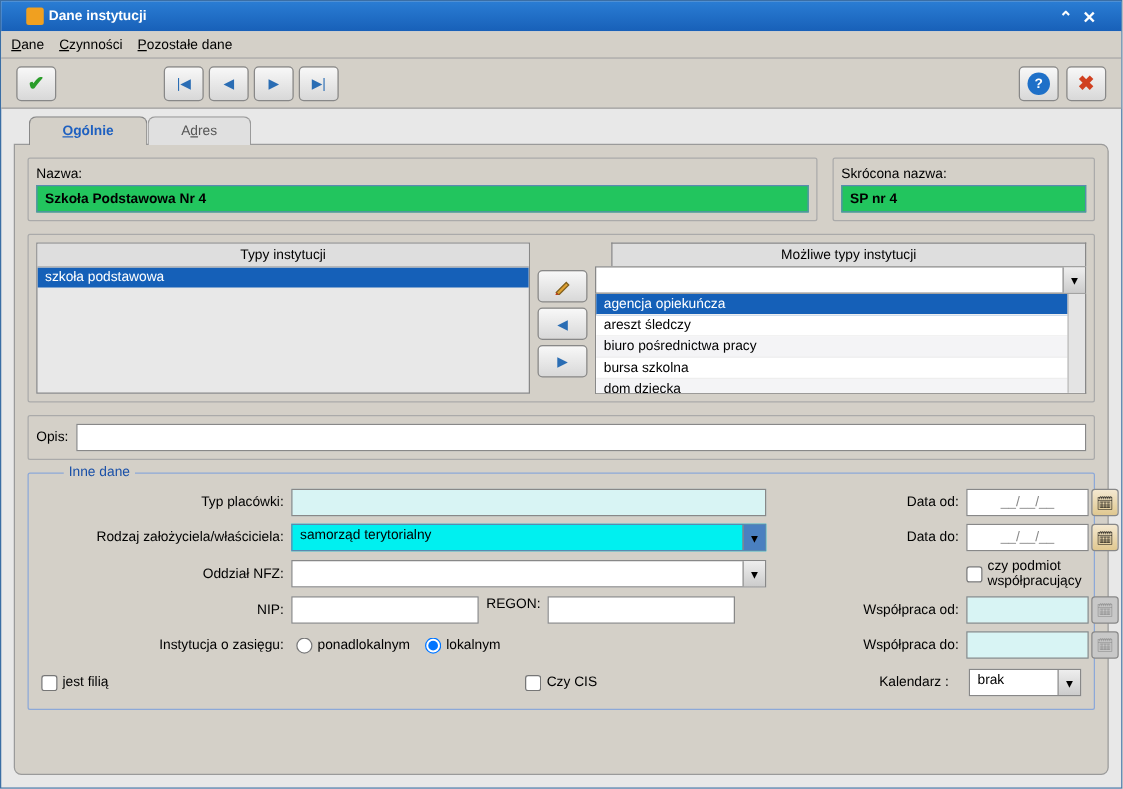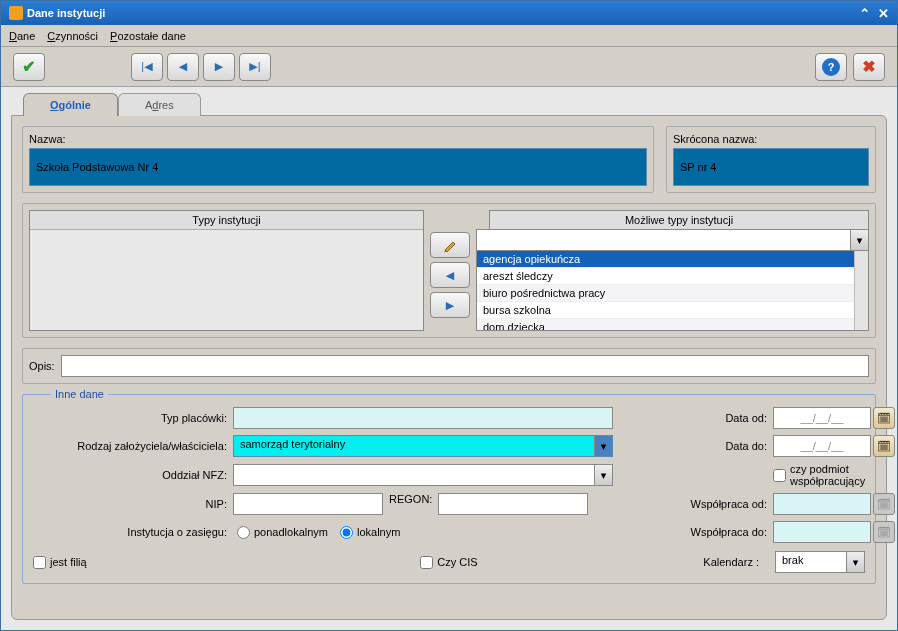--- a/index.html
+++ b/index.html
@@ -1,18 +1,18 @@
 <!DOCTYPE html>
 <html><head>
 <meta charset="utf-8">
 <style>
 * { box-sizing: border-box; margin: 0; padding: 0; font-family: Tahoma, Arial, sans-serif; font-size: 11px; }
 body { background: #d6d3ce; }
 .window { width: 898px; height: 631px; border: 1px solid #3a6ea5; background: #e8e8e8; display: flex; flex-direction: column; }
-.titlebar { background: linear-gradient(to bottom, #2a7dd4, #1860b8); color: #fff; height: 24px; display: flex; align-items: center; padding: 0 8px; font-weight: bold; }
+.titlebar { background: linear-gradient(to bottom, #2a7dd4, #1860b8); color: #fff; height: 24px; display: flex; align-items: center; padding: 0 20px; font-weight: bold; }
 .titlebar-title { flex: 1; display: flex; align-items: center; gap: 4px; }
 .titlebar-icon { width: 14px; height: 14px; background: #f0a020; border-radius: 2px; }
 .titlebar-btns { display: flex; gap: 8px; }
 .titlebar-btn { color: #fff; cursor: pointer; font-size: 13px; font-weight: bold; }
 .menubar { background: #d4d0c8; height: 22px; display: flex; align-items: center; padding: 0 8px; gap: 12px; border-bottom: 1px solid #a0a0a0; }
 .menubar-item { cursor: pointer; }
 .menubar-item u { text-decoration: underline; }
 .toolbar { background: #d4d0c8; height: 40px; display: flex; align-items: center; padding: 0 12px; gap: 6px; border-bottom: 1px solid #a0a0a0; }
 .toolbar-spacer { flex: 1; }
 .toolbar-btn { width: 32px; height: 28px; background: linear-gradient(to bottom, #f8f8f8, #d8d8d8); border: 1px solid #888; border-radius: 4px; display: flex; align-items: center; justify-content: center; cursor: pointer; }
@@ -24,21 +24,21 @@
 .content { flex:1; padding: 6px 10px 10px 10px; display:flex; flex-direction:column; }
 .tabs { display:flex; gap:0; margin-bottom:-1px; z-index:1; position:relative; padding-left:12px; }
 .tab { padding: 5px 26px; background:#e0e0e0; border:1px solid #9a9a9a; border-bottom:none; border-radius: 6px 6px 0 0; cursor:pointer; color:#555; }
 .tab.active { background:#d4d0c8; color:#1e60c0; font-weight:bold; border-color:#888; }
 .tab-body { border:1px solid #9a9a9a; background:#d4d0c8; border-radius: 0 6px 6px 6px; padding:10px; flex:1; display:flex; flex-direction:column; gap:10px; }
 .name-row { display:flex; gap:12px; }
 .name-block { border:1px solid #aaa; padding:6px; background:#d4d0c8; border-radius:2px; }
 .name-full { flex:1; }
 .name-short { width:210px; }
 .field-label { margin-bottom:3px; }
-.cyan-input { width:100%; height:38px; background:#0369a1; border:1px solid #5a8ab0; padding:2px 6px; color:#000; }
+.cyan-input { width:100%; height:22px; background:#22c55e; border:1px solid #5a8ab0; padding:2px 6px; color:#000;font-weight:bold; }
 .types-box { border:1px solid #aaa; padding:6px; background:#d4d0c8; display:flex; gap:6px; height:135px; border-radius:2px; }
 .types-left { flex:1; border:1px solid #888; background:#e8e8e8; display:flex; flex-direction:column; }
 .types-header { text-align:center; padding:3px; border-bottom:1px solid #aaa; background:#dedede; }
 .types-list { flex:1; overflow:auto; }
 .types-list .item { padding:2px 6px; }
 .types-list .item.sel { background:#1560b8; color:#fff; }
 .types-mid { width:40px; display:flex; flex-direction:column; gap:4px; padding-top:22px; }
 .mid-btn { height:26px; background:linear-gradient(to bottom,#f8f8f8,#d8d8d8); border:1px solid #888; border-radius:4px; display:flex; align-items:center; justify-content:center; cursor:pointer; }
 .types-right { flex:1; display:flex; flex-direction:column; }
 .types-right-header { text-align:center; padding:3px; border:1px solid #888; border-bottom:none; background:#dedede;margin-left:13px; }
@@ -137,20 +137,23 @@
         </div>
         <div class="name-block name-short">
           <div class="field-label">Skrócona nazwa:</div>
           <input class="cyan-input" value="SP nr 4" style="">
         </div>
       </div>
 
       <div class="types-box">
         <div class="types-left">
           <div class="types-header">Typy instytucji</div>
+          <div class="types-list">
+            <div class="item sel">szkoła podstawowa</div>
+          </div>
         </div>
         <div class="types-mid">
           <div class="mid-btn">
             <svg width="14" height="14">
                 <path d="M2 12 L10 4 L12 6 L4 14 Z" fill="#e0a030" stroke="#806020"></path>
                 <path d="M2 12 L1 15 L4 14 Z" fill="#c04020"></path>
               </svg>
           </div>
           <div class="mid-btn">
               <span class="nav-arrow">◀</span>

